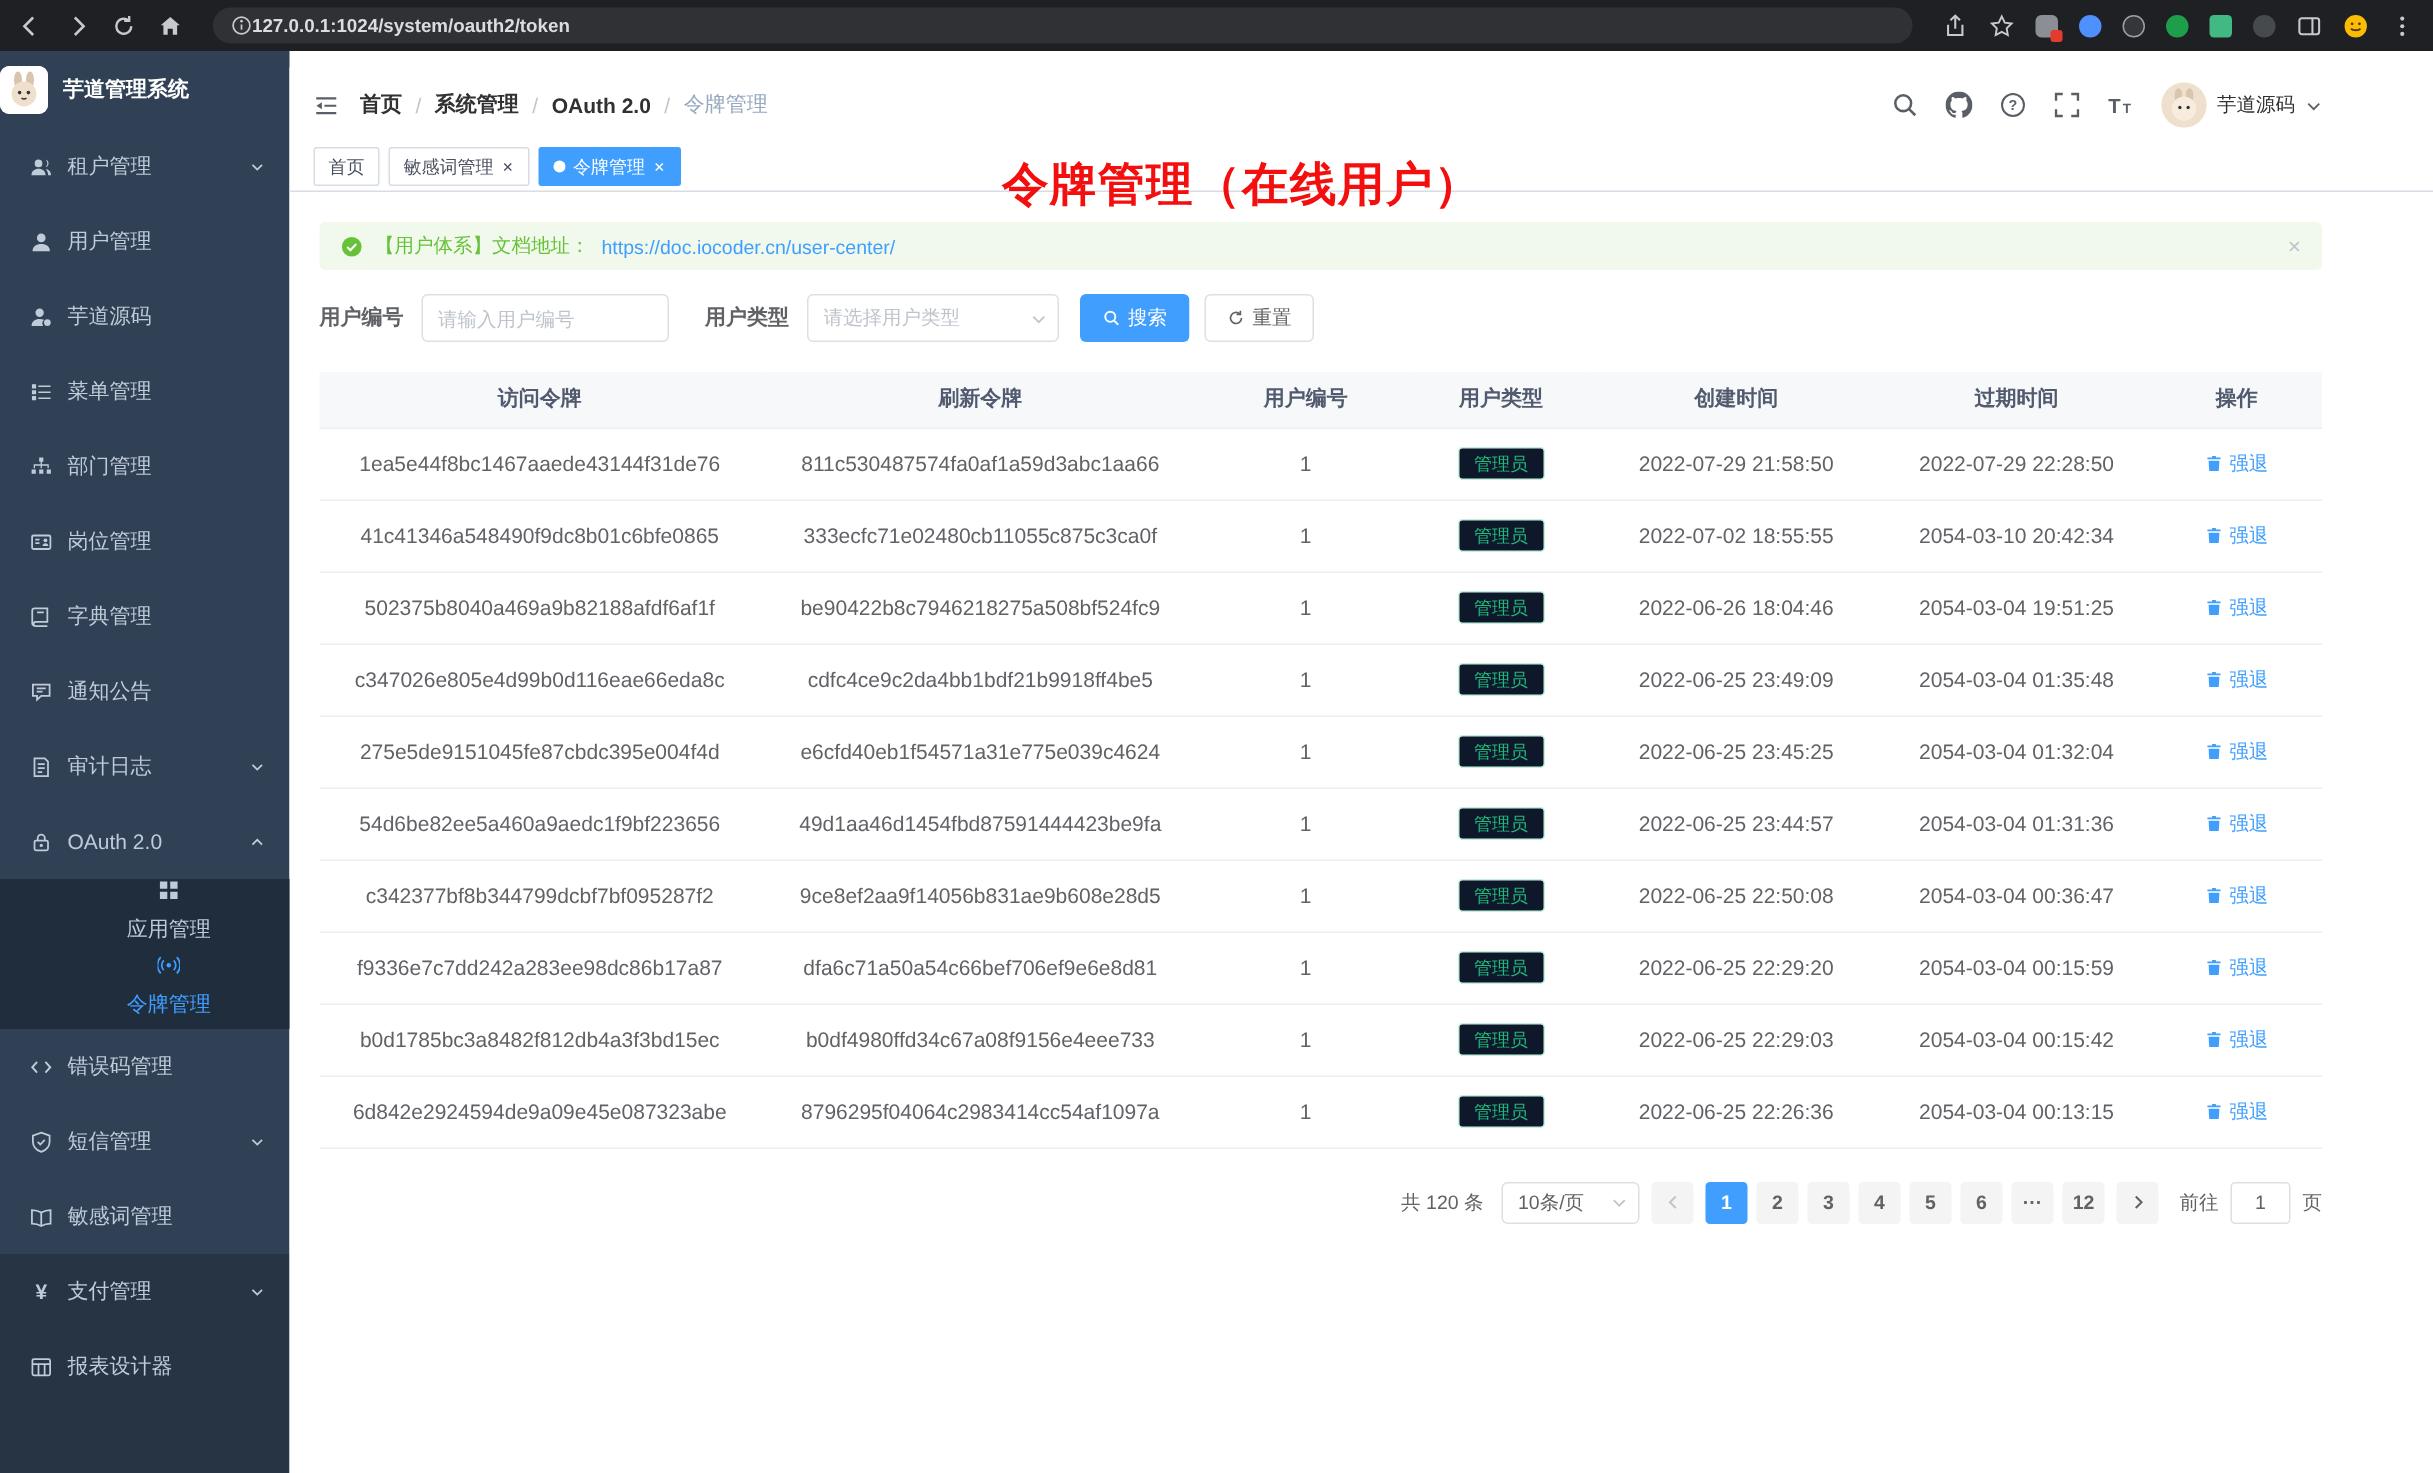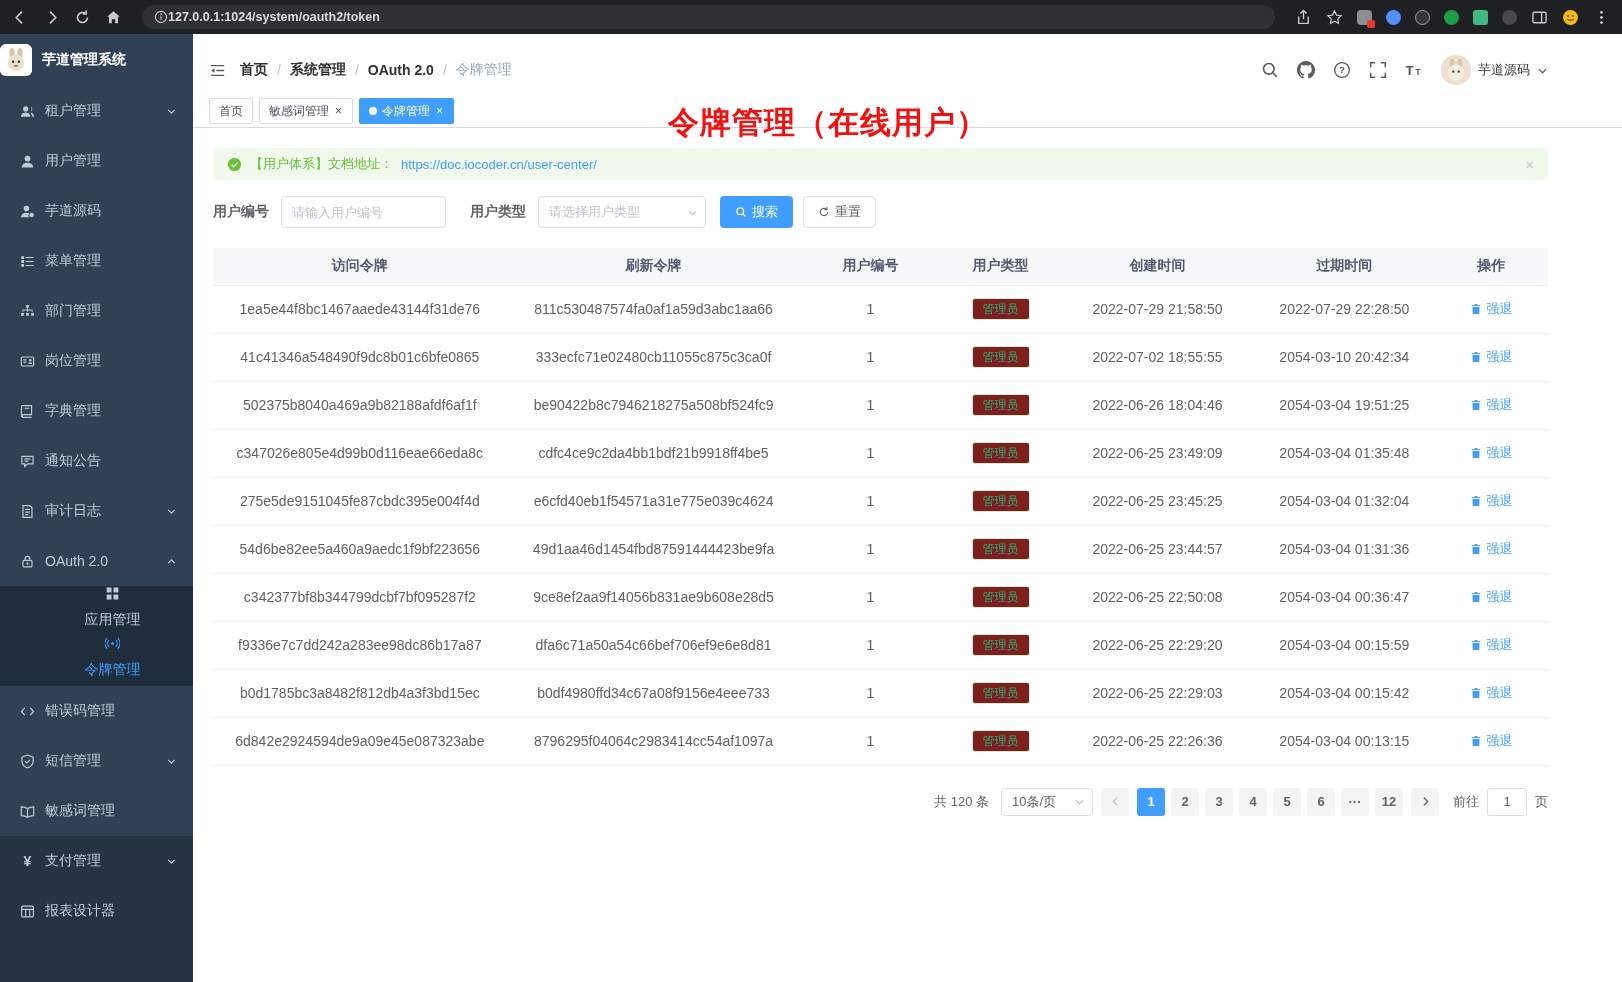--- a/index.html
+++ b/index.html
@@ -80,21 +80,21 @@
     border-radius:4px; font-size:13px; cursor:pointer; border:1px solid transparent; font-family:inherit; }
   .btn-primary { background:#409eff; color:#fff; margin-left:4px; }
   .btn-plain { background:#fff; color:#606266; border-color:#dcdfe6; }
   .btn svg { width:12px; height:12px; }
 
   table { width:100%; border-collapse:collapse; margin-top:20px; table-layout:fixed; }
   thead th { height:37px; background:#f7f8fa; color:#515a6e; font-weight:700; font-size:14px;
     border-bottom:1px solid #ebeef5; text-align:center; padding:0 8px; }
   tbody td { height:48px; color:#606266; font-size:14px; border-bottom:1px solid #ebeef5;
     text-align:center; padding:0 8px; white-space:nowrap; overflow:hidden; }
-  .tag { display:inline-block; padding:3px 10px; border-radius:3px; background:#7f1d1d;
+  .tag { display:inline-block; padding:3px 10px; border-radius:3px; background:#0f172a;
     border:1px solid #c2f1dc; color:#1cbb7e; font-size:12px; line-height:1.2; }
   .action { color:#409eff; display:inline-flex; align-items:center; gap:4px; font-size:13px;
     cursor:pointer; text-decoration:none; }
   .action svg { width:12px; height:12px; }
 
   .pagination { display:flex; align-items:center; justify-content:flex-end; gap:8px;
     margin-top:22px; color:#606266; font-size:13px; }
   .pg-total { margin-right:4px; }
   .pg-size { width:92px; height:28px; }
   .pg-btn { min-width:28px; height:28px; border:none; border-radius:3px; background:#f4f4f5;

